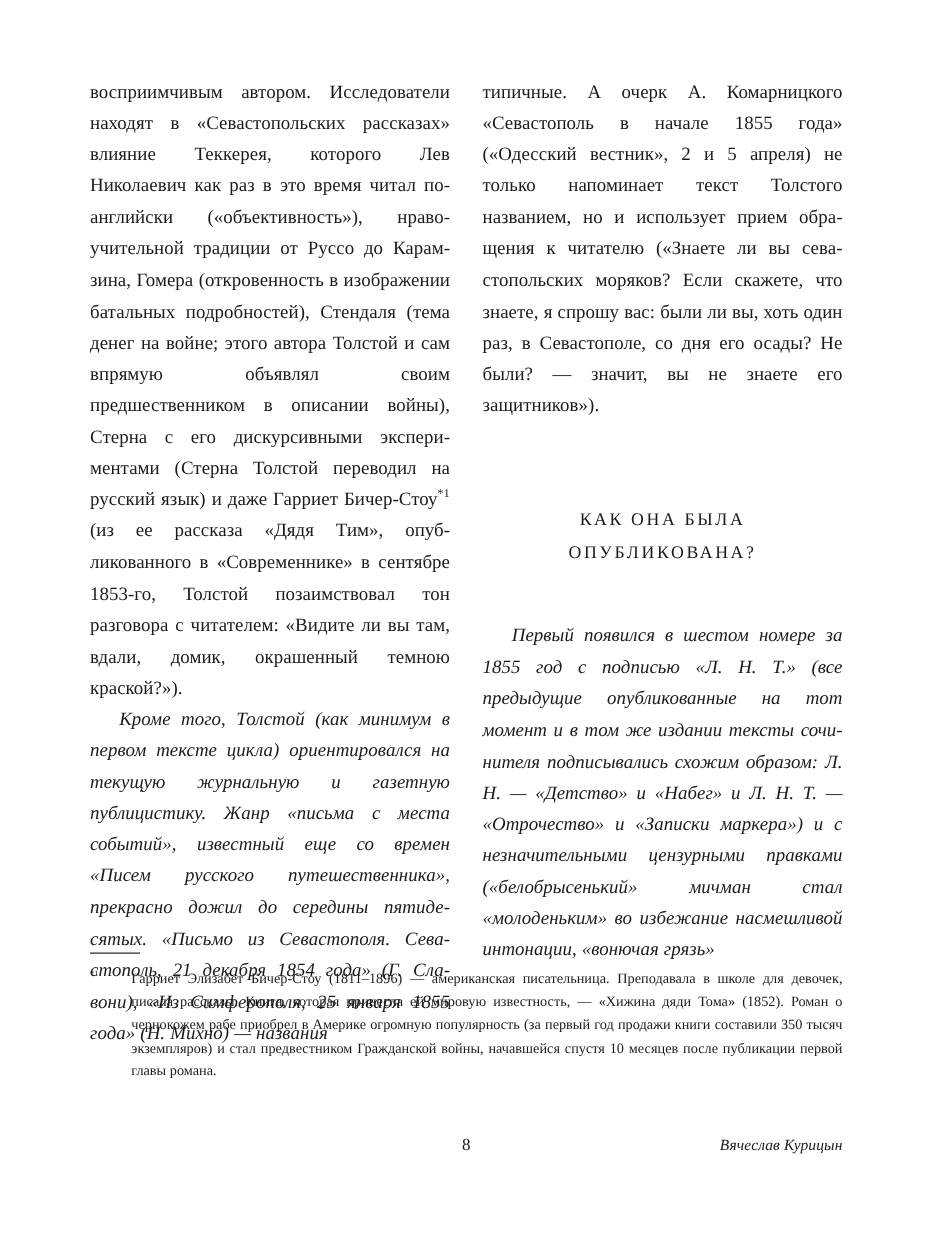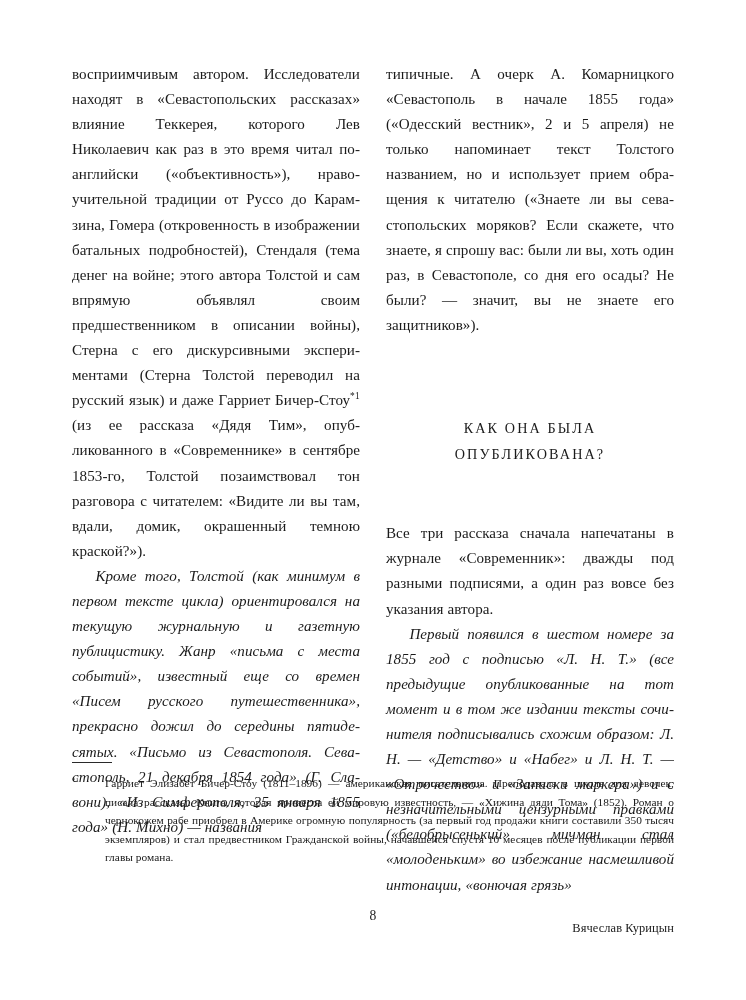--- a/index.html
+++ b/index.html
@@ -56,21 +56,21 @@
   p.para.indent {
     text-indent: 1.55em;
     font-style: italic;
   }
   p.para + p.para {
     margin-top: 0;
   }
 
   
   .section-heading {
-    margin: 16px;
+    margin: 4px;
     padding: 0;
     font-size: 14.2px;
     font-weight: normal;
     line-height: 25.6px;
     text-align: center;
     letter-spacing: 2.1px;
     text-transform: uppercase;
     white-space: pre-line;
   }
   .heading-wrap {
@@ -125,21 +125,22 @@
     left: 0;
     top: 0;
     width: 602px;
     text-align: center;
     font-size: 13.6px;
     line-height: 20px;
   }
   .running-author {
     position: absolute;
     right: 0;
-    top: 12px;
+    top: 0;
+    font-style: italic;
     font-size: 12.4px;
     line-height: 20px;
     letter-spacing: 0.1px;
     white-space: nowrap;
   }
 
   sup.fn-ref {
     font-size: 0.62em;
     vertical-align: super;
     line-height: 0;
@@ -158,21 +159,20 @@
         <p class="para"><span>восприимчивым автором. Исследова­тели находят в «Севастопольских рас­сказах» влияние Теккерея, которого Лев Николаевич как раз в это время читал по-английски («объективность»), нраво­учительной традиции от Руссо до Карам­зина, Гомера (откровенность в изображе­нии батальных подробностей), Стендаля (тема денег на войне; этого автора Тол­стой и сам впрямую объявлял своим предшественником в описании войны), Стерна с его дискурсивными экспери­ментами (Стерна Толстой переводил на русский язык) и даже Гарриет Бичер-Стоу</span><sup class="fn-ref">*1</sup><span> (из ее рассказа «Дядя Тим», опуб­ликованного в «Современнике» в сентя­бре 1853-го, Толстой позаимствовал тон разговора с читателем: «Видите ли вы там, вдали, домик, окрашенный темною краской?»).</span></p>
         <p class="para indent">Кроме того, Толстой (как минимум в первом тексте цикла) ориентировался на текущую журнальную и газетную публицистику. Жанр «письма с места событий», известный еще со времен «Писем русского путешественника», прекрасно дожил до середины пятиде­сятых. «Письмо из Севастополя. Сева­стополь, 21 декабря 1854 года» (Г. Сла­вони), «Из Симферополя, 25 января 1855 года» (Н. Михно) — названия</p>
       </div>
 
       <div class="col">
         <p class="para">типичные. А очерк А. Комарницкого «Севастополь в начале 1855 года» («Одесский вестник», 2 и 5 апреля) не только напоминает текст Толстого названием, но и использует прием обра­щения к читателю («Знаете ли вы сева­стопольских моряков? Если скажете, что знаете, я спрошу вас: были ли вы, хоть один раз, в Севастополе, со дня его осады? Не были? — значит, вы не знаете его защитников»).</p>
         <div class="heading-wrap">
           <h2 class="section-heading">Как она была
 опубликована?</h2>
         </div>
-        <p class="para">Все три рассказа сначала напечатаны в журнале «Современник»: дважды под разными подписями, а один раз вовсе без указания автора.</p>
         <p class="para indent">Первый появился в шестом номере за 1855 год с подписью «Л. Н. Т.» (все предыдущие опубликованные на тот момент и в том же издании тексты сочи­нителя подписывались схожим образом: Л. Н. — «Детство» и «Набег» и Л. Н. Т. — «Отрочество» и «Записки маркера») и с незначительными цензурными прав­ками («белобрысенький» мичман стал «молоденьким» во избежание насмеш­ливой интонации, «вонючая грязь»</p>
       </div>
 
     </div>
   </div>
 
   <div class="footnote-area">
     <div class="footnote-rule"></div>
     <div class="footnote">
       <div class="footnote-marker"><sup class="fn-ref">*1</sup></div>

